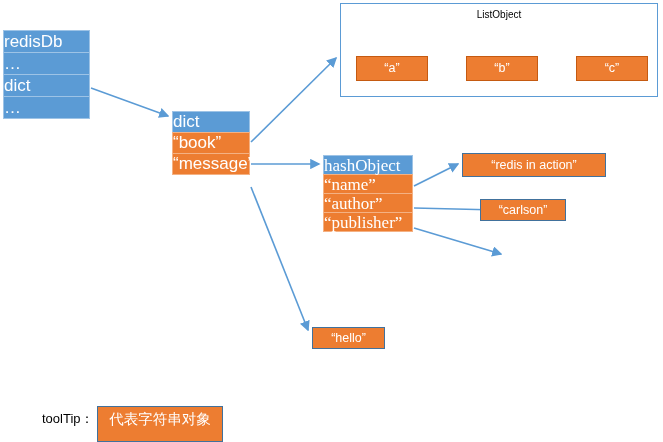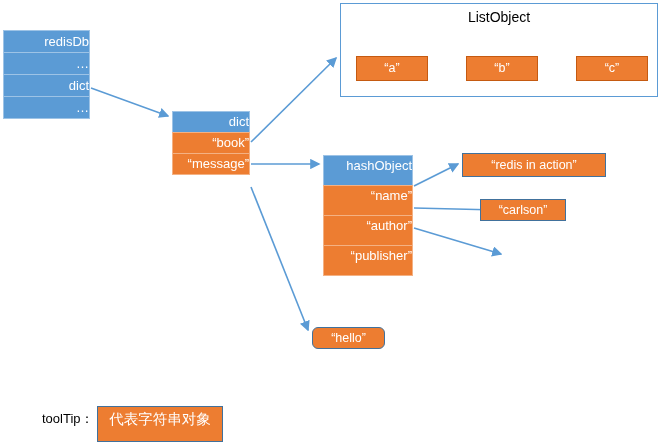--- a/index.html
+++ b/index.html
@@ -8,47 +8,47 @@
     --steel-border:#41719C; --text-light:#FFFFFF; --text-dark:#000000;
   }
   *{margin:0;padding:0;box-sizing:border-box;}
   html,body{background:#fff;}
   body{font-family:"Liberation Sans", sans-serif;}
   .canvas{position:relative;width:663px;height:442px;background:#fff;overflow:hidden;}
   .arrow-layer{position:absolute;left:0;top:0;width:663px;height:442px;pointer-events:none;}
   .arrow{stroke:var(--blue);stroke-width:1.6;fill:none;}
 
   .vstack{position:absolute;}
-  .cell{display:block;text-align:right;color:var(--text-light);font-size:13px;margin-top:-1px;}
+  .cell{display:block;text-align:left;color:var(--text-light);font-size:17px;margin-top:-1px;}
   .cell:first-child{margin-top:0;}
   .blue-cell{background:var(--blue);border:1px solid var(--blue-border);}
   .orange-cell{background:var(--orange);border:1px solid var(--orange-border-light);}
 
   #redisdb-stack{left:3px;top:30px;width:87px;}
   #redisdb-stack .cell{height:23px;line-height:21px;}
 
   #dict-table{left:172px;top:111px;width:78px;}
   #dict-table .cell{height:22px;line-height:20px;}
 
   #hash-table{left:323px;top:155px;width:90px;}
-  #hash-table .cell{height:31px;line-height:19px;}
+  #hash-table .cell{height:20px;line-height:19px;font-family:Liberation Serif, serif;}
 
   #list-object{position:absolute;left:340px;top:3px;width:318px;height:94px;
     border:1.5px solid var(--blue);background:#fff;}
-  .list-title{display:block;text-align:center;padding-top:5px;font-size:14px;color:var(--text-dark);}
+  .list-title{display:block;text-align:center;padding-top:5px;font-size:10px;color:var(--text-dark);}
   .list-item{position:absolute;top:52px;width:72px;height:25px;line-height:23px;text-align:center;
     background:var(--orange);border:1px solid var(--orange-border-dark);color:var(--text-light);font-size:12.5px;}
   #list-item-a{left:15px;} #list-item-b{left:125px;} #list-item-c{left:235px;}
 
   .string-box{position:absolute;background:var(--orange);border:1px solid var(--steel-border);
     color:var(--text-light);font-size:12.5px;text-align:center;}
   #box-redis-in-action{left:462px;top:153px;width:144px;height:24px;line-height:22px;}
   #box-carlson{left:480px;top:199px;width:86px;height:22px;line-height:20px;}
   #box-love{left:505px;top:245px;width:87px;height:22px;line-height:20px;}
-  #box-hello{left:312px;top:327px;width:73px;height:22px;line-height:20px;border-radius:6px;}
+  #box-hello{left:312px;top:327px;width:73px;height:22px;line-height:20px;}
 
   #tooltip-label{position:absolute;left:42px;top:410px;font-size:13px;color:var(--text-dark);}
   #tooltip-box{left:97px;top:406px;width:126px;height:36px;line-height:24px;font-size:14.5px;}
 </style>
 </head>
 <body>
 
 <div class="canvas">
 
   <svg class="arrow-layer" width="663" height="442" viewBox="0 0 663 442">

